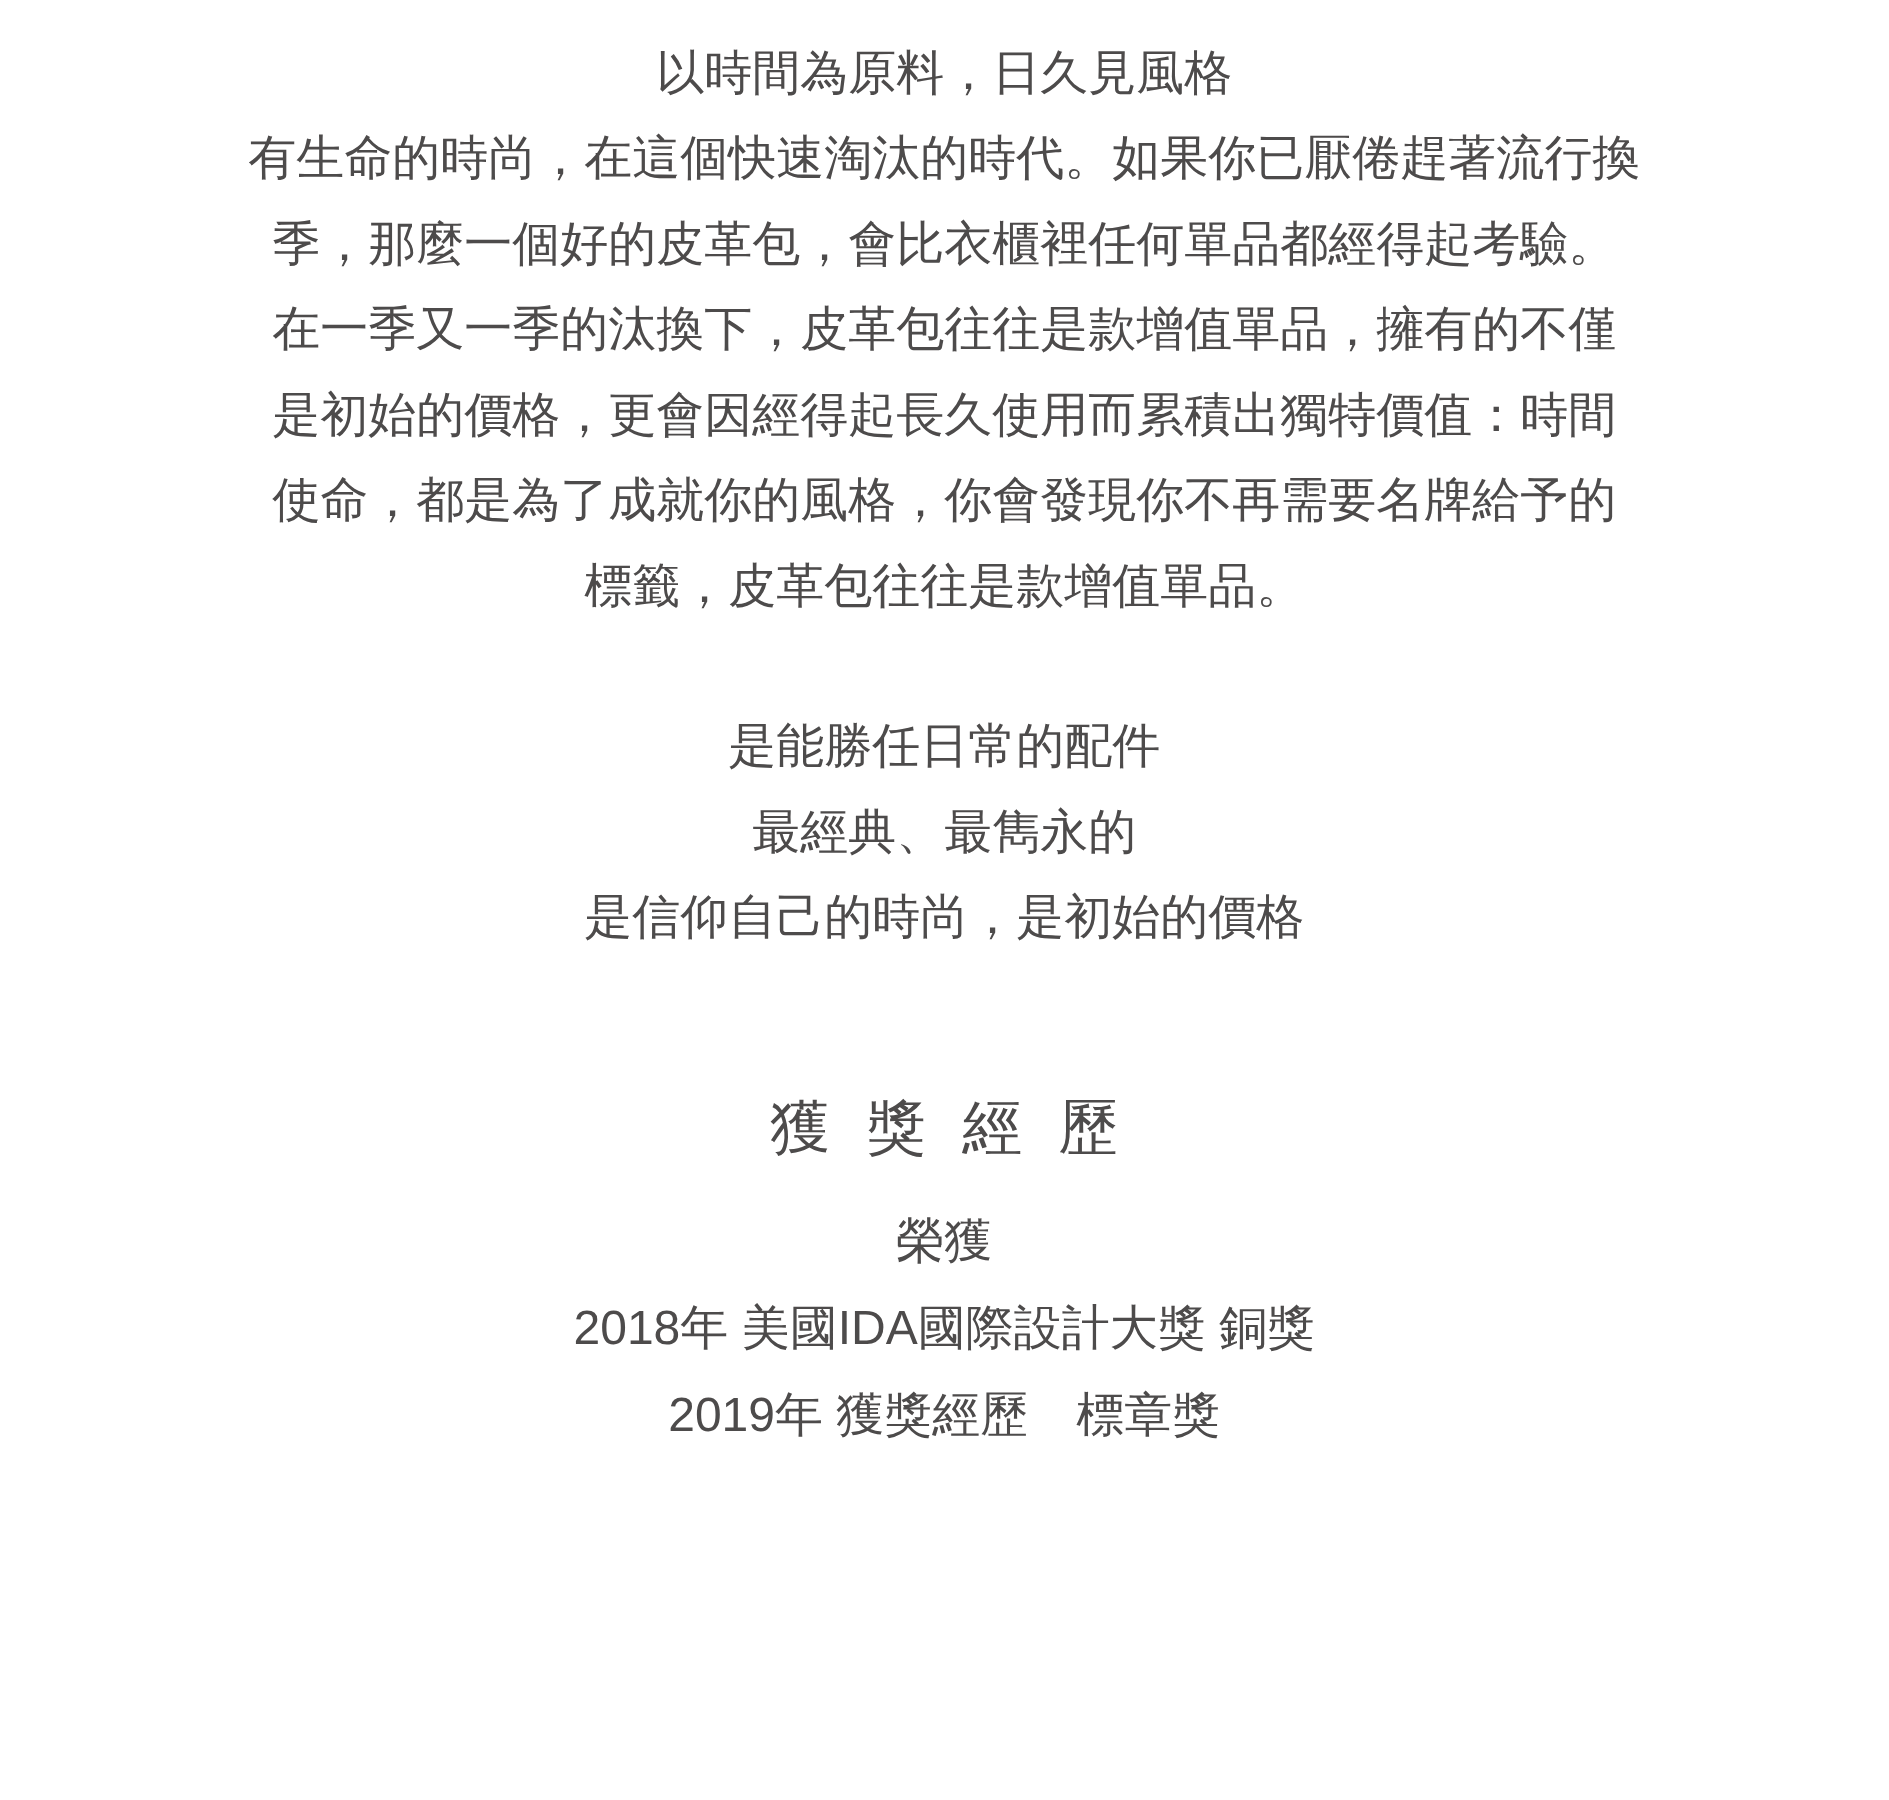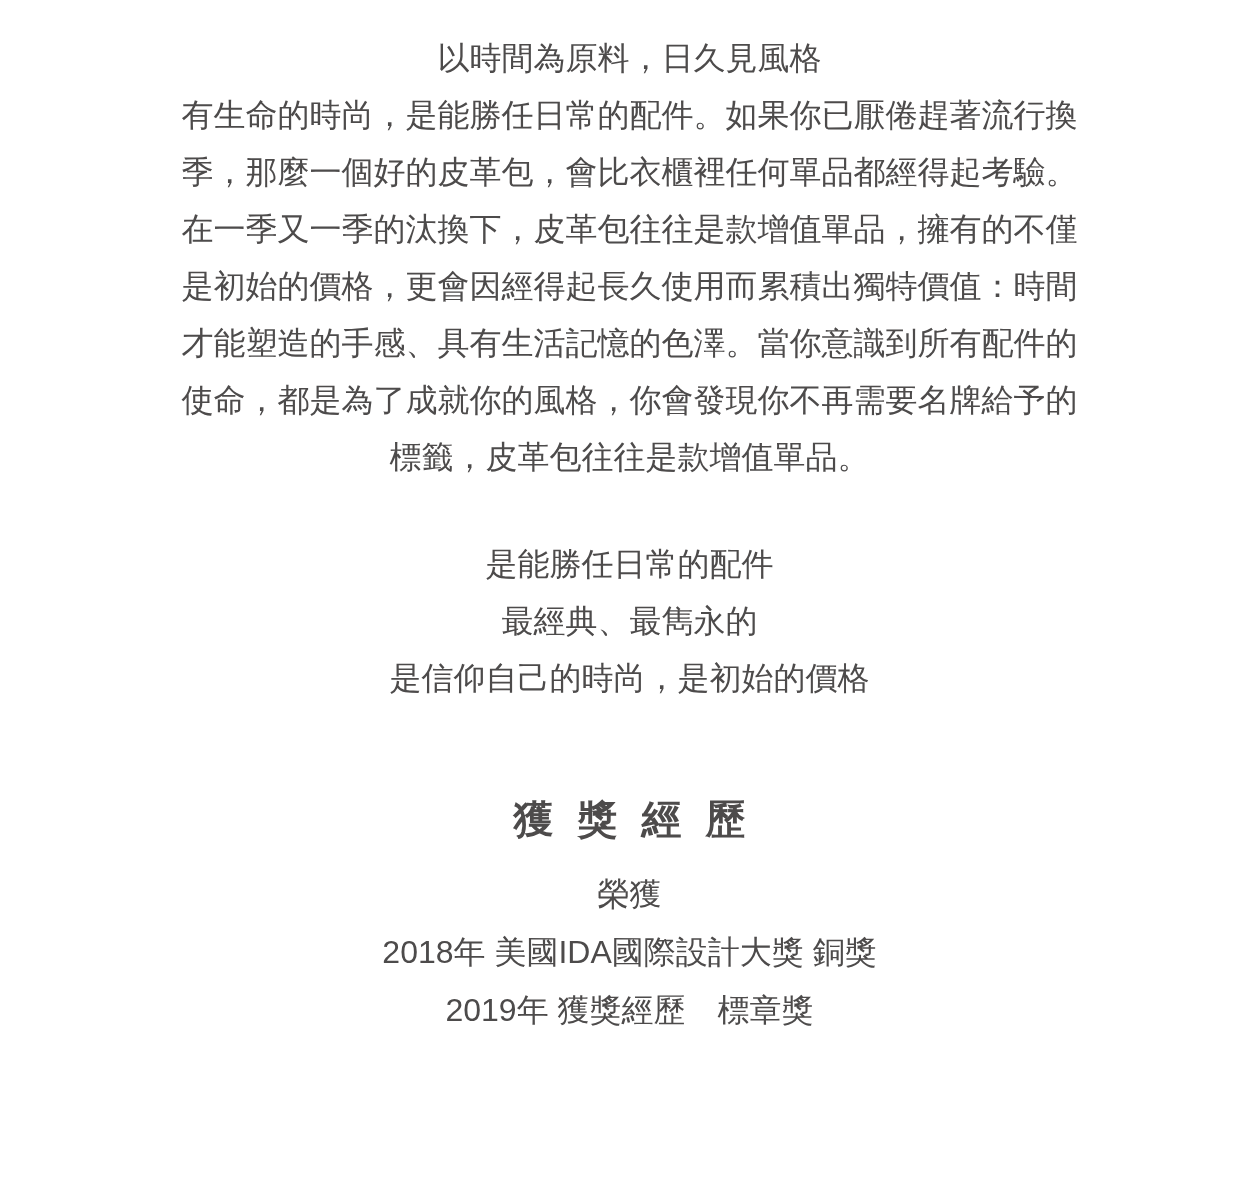--- a/index.html
+++ b/index.html
@@ -11,21 +11,21 @@
     position: relative;
     width: 1259px;
     height: 1200px;
     background: #ffffff;
     overflow: hidden;
     font-family: "Liberation Sans", sans-serif;
     color: #4d4b4b;
     -webkit-font-smoothing: antialiased;
   }
   .content {
-    padding-top: 30px;
+    padding-top: 20px;
     text-align: center;
   }
   .line {
     font-size: 32px;
     line-height: 57px;
     white-space: nowrap;
     font-weight: 400;
   }
   .intro-title .line,
   .intro-title {
@@ -35,21 +35,21 @@
   .slogan {
     margin-top: 50px;
   }
   .awards-heading {
     margin-top: 84px;
     font-size: 40px;
     line-height: 57px;
     letter-spacing: 0.6em;
     padding-left: 0.6em; 
     white-space: nowrap;
-    font-weight: 700;
+    font-weight: 400;
     text-align: center;
   }
   .awards-subheading {
     margin-top: 18px;
     font-size: 32px;
     line-height: 57px;
     white-space: nowrap;
   }
   .awards-list .line {
     line-height: 58px;
@@ -57,25 +57,24 @@
 </style>
 </head>
 <body>
 
 <div class="page">
   <div class="content">
 
     <section>
       <div class="line intro-title">以時間為原料，日久見風格</div>
       <div class="intro-paragraph">
-          <div class="line">有生命的時尚，是能勝任日常的配件。如果你已厭倦趕著流行換</div>
+          <div class="line">有生命的時尚，在這個快速淘汰的時代。如果你已厭倦趕著流行換</div>
           <div class="line">季，那麼一個好的皮革包，會比衣櫃裡任何單品都經得起考驗。</div>
           <div class="line">在一季又一季的汰換下，皮革包往往是款增值單品，擁有的不僅</div>
           <div class="line">是初始的價格，更會因經得起長久使用而累積出獨特價值：時間</div>
-          <div class="line">才能塑造的手感、具有生活記憶的色澤。當你意識到所有配件的</div>
           <div class="line">使命，都是為了成就你的風格，你會發現你不再需要名牌給予的</div>
           <div class="line">標籤，皮革包往往是款增值單品。</div>
         </div>
     </section>
 
     <section class="slogan">
         <div class="line">是能勝任日常的配件</div>
         <div class="line">最經典、最雋永的</div>
         <div class="line">是信仰自己的時尚，是初始的價格</div>
       </section>

